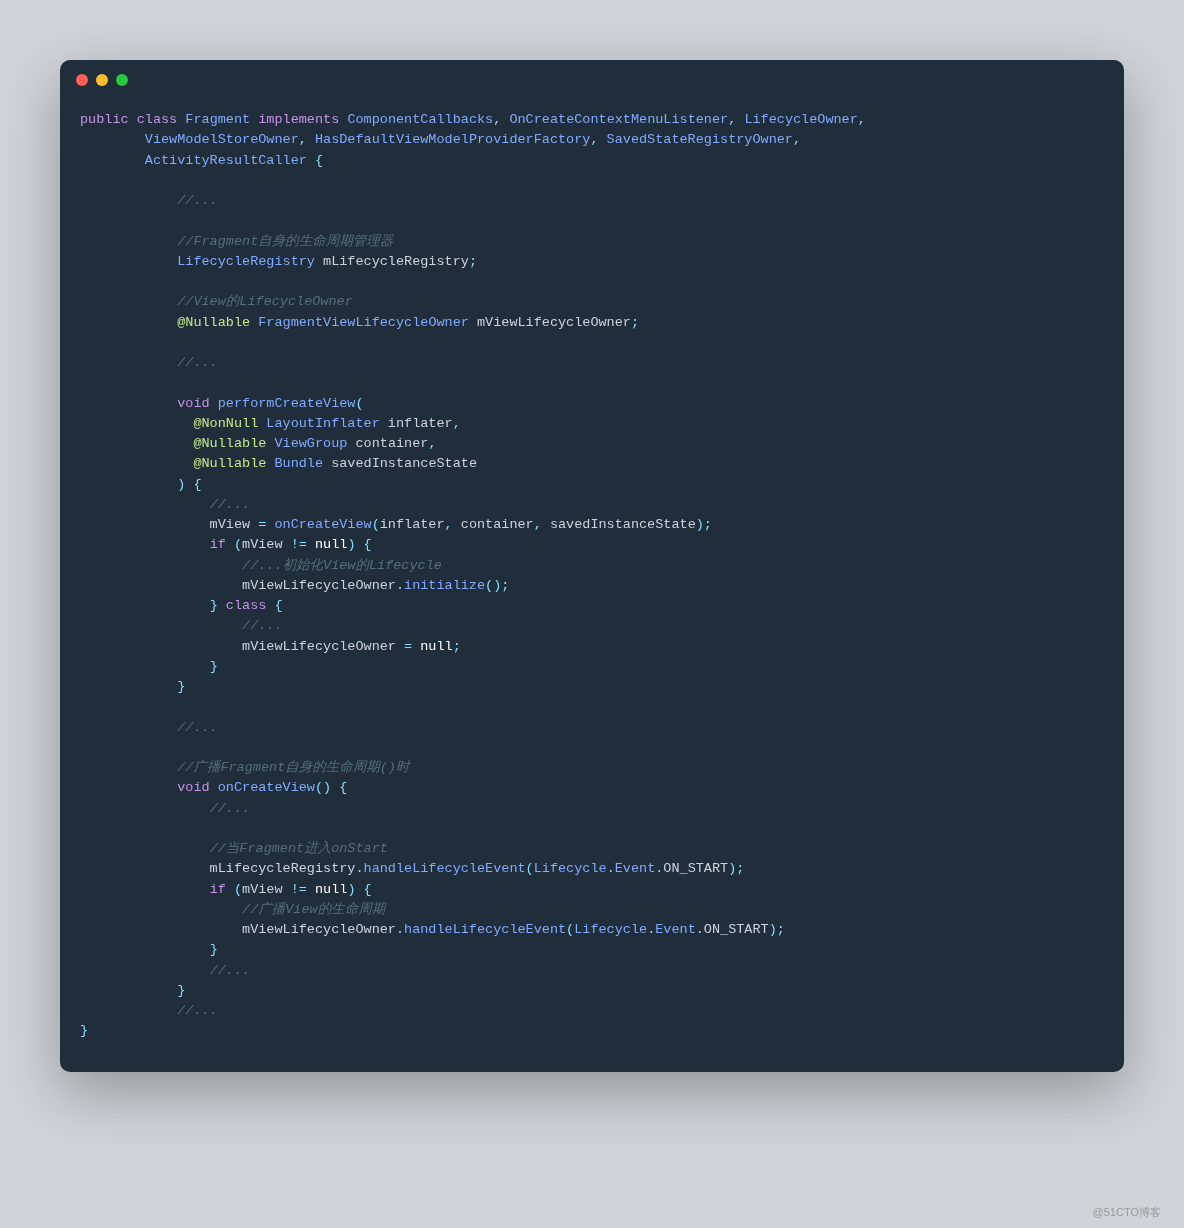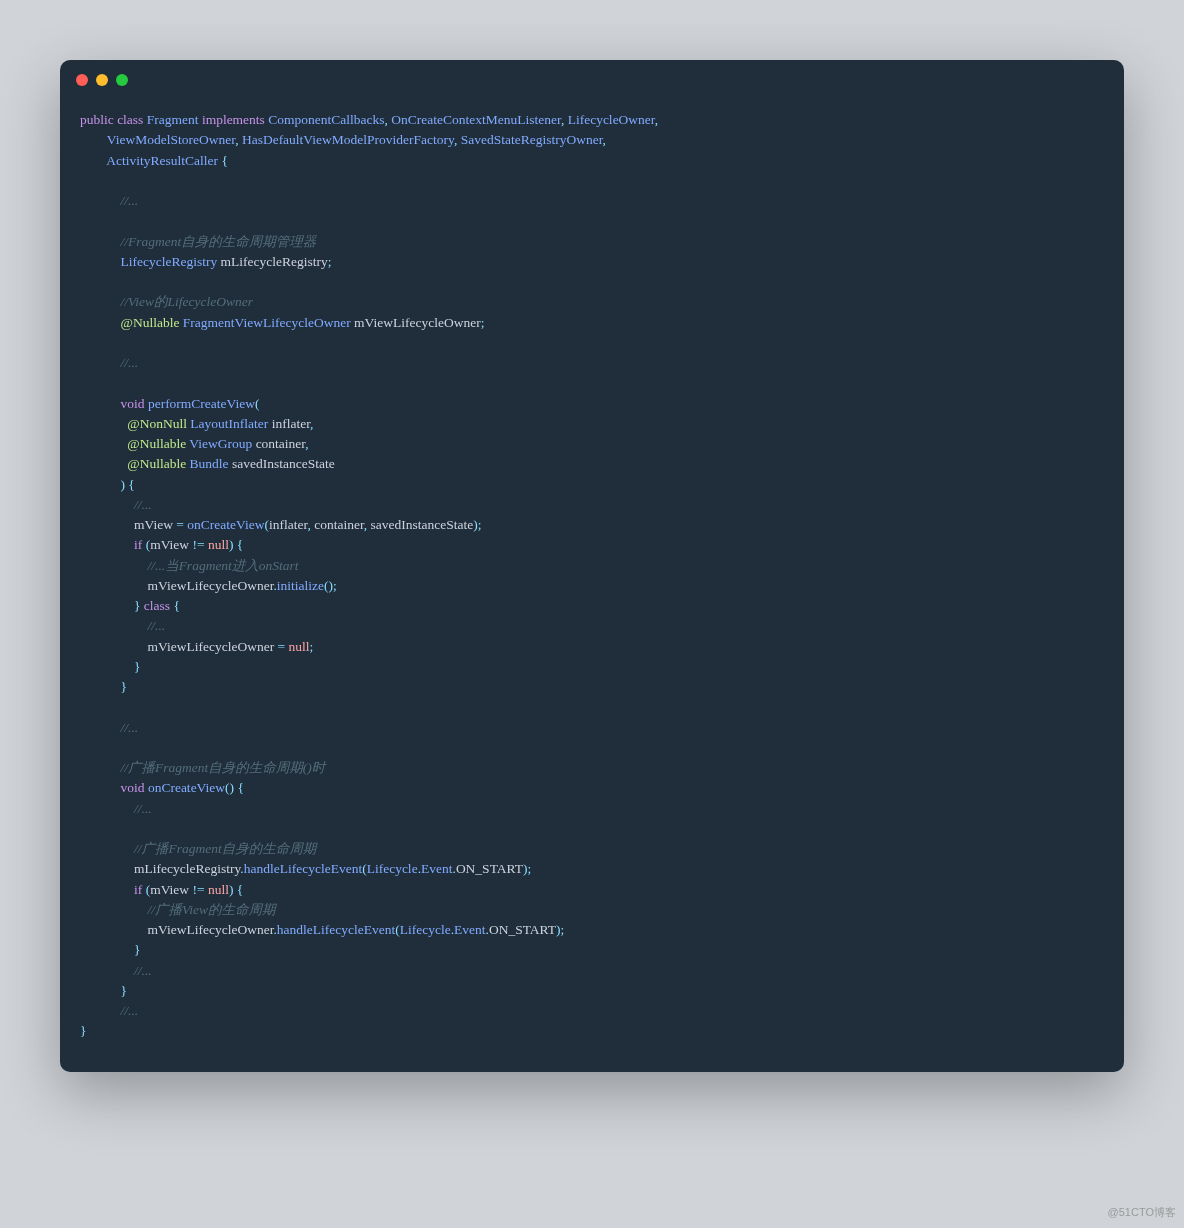--- a/index.html
+++ b/index.html
@@ -32,35 +32,35 @@
     .red { background: #ff5f56; }
     .yellow { background: #ffbd2e; }
     .green { background: #27c93f; }
     .code-container {
       padding: 10px 20px 30px 20px;
       font-size: 13.5px;
       line-height: 1.5;
       overflow-x: auto;
     }
     pre {
-      font-family: Liberation Serif, serif;
+      font-family: Liberation Mono, monospace;
       white-space: pre;
       color: #cdd3de;
     }
     .kw { color: #c792ea; }
     .type { color: #82aaff; }
-    .const { color: #fca5a5; }
+    .const { color: #ffffff; }
     .comment { color: #546e7a; font-style: italic; }
     .punct { color: #89ddff; }
     .ann { color: #c3e88d; }
     .method { color: #82aaff; }
     .watermark {
       position: fixed;
       bottom: 8px;
-      right: 8px;
+      right: 23px;
       color: #999;
       font-size: 11px;
       font-family: sans-serif;
     }
   </style>
 </head>
 <body>
 
 <div class="window">
   <div class="titlebar">
@@ -84,35 +84,35 @@
             <span class="comment">//...</span>
 
             <span class="kw">void</span> <span class="method">performCreateView</span><span class="punct">(</span>
               <span class="ann">@NonNull</span> <span class="type">LayoutInflater</span> inflater<span class="punct">,</span>
               <span class="ann">@Nullable</span> <span class="type">ViewGroup</span> container<span class="punct">,</span>
               <span class="ann">@Nullable</span> <span class="type">Bundle</span> savedInstanceState
             <span class="punct">) {</span>
                 <span class="comment">//...</span>
                 mView <span class="punct">= </span><span class="method">onCreateView</span><span class="punct">(</span>inflater<span class="punct">, </span>container<span class="punct">, </span>savedInstanceState<span class="punct">);</span>
                 <span class="kw">if</span> <span class="punct">(</span>mView <span class="punct">!= </span><span class="const">null</span><span class="punct">) {</span>
-                    <span class="comment">//...当Fragment进入onStart</span>
+                    <span class="comment">//...初始化View的Lifecycle</span>
                     mViewLifecycleOwner<span class="punct">.</span><span class="method">initialize</span><span class="punct">();</span>
                 <span class="punct">} </span><span class="kw">class</span> <span class="punct">{</span>
                     <span class="comment">//...</span>
                     mViewLifecycleOwner <span class="punct">= </span><span class="const">null</span><span class="punct">;</span>
                 <span class="punct">}</span>
             <span class="punct">}</span>
 
             <span class="comment">//...</span>
 
             <span class="comment">//广播Fragment自身的生命周期()时</span>
             <span class="kw">void</span> <span class="method">onCreateView</span><span class="punct">() {</span>
                 <span class="comment">//...</span>
 
-                <span class="comment">//广播Fragment自身的生命周期</span>
+                <span class="comment">//当Fragment进入onStart</span>
                 mLifecycleRegistry<span class="punct">.</span><span class="method">handleLifecycleEvent</span><span class="punct">(</span><span class="type">Lifecycle</span><span class="punct">.</span><span class="type">Event</span><span class="punct">.</span>ON_START<span class="punct">);</span>
                 <span class="kw">if</span> <span class="punct">(</span>mView <span class="punct">!= </span><span class="const">null</span><span class="punct">) {</span>
                     <span class="comment">//广播View的生命周期</span>
                     mViewLifecycleOwner<span class="punct">.</span><span class="method">handleLifecycleEvent</span><span class="punct">(</span><span class="type">Lifecycle</span><span class="punct">.</span><span class="type">Event</span><span class="punct">.</span>ON_START<span class="punct">);</span>
                 <span class="punct">}</span>
                 <span class="comment">//...</span>
             <span class="punct">}</span>
             <span class="comment">//...</span>
 <span class="punct">}</span></pre>
   </div>

